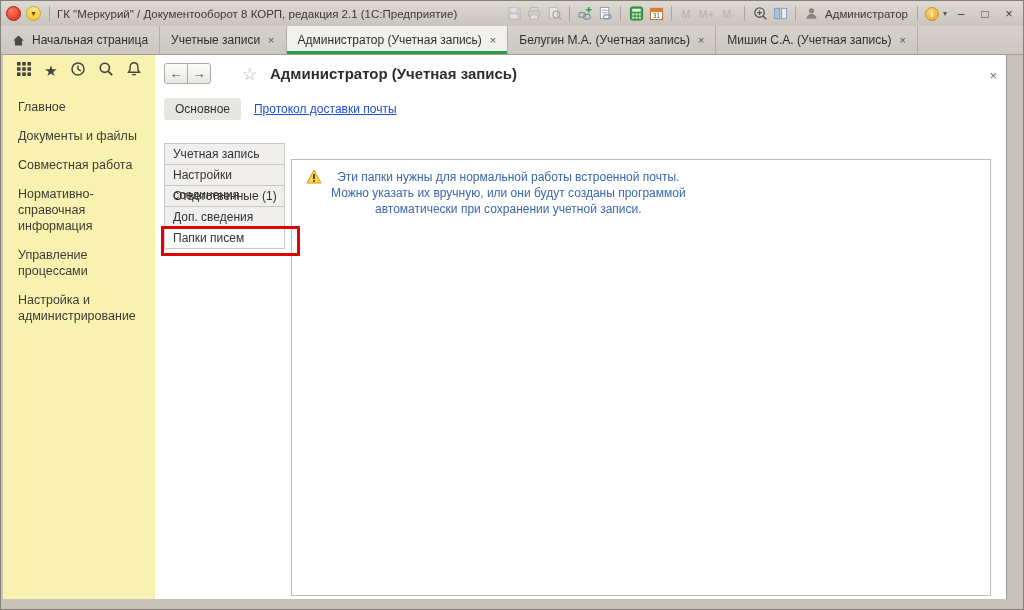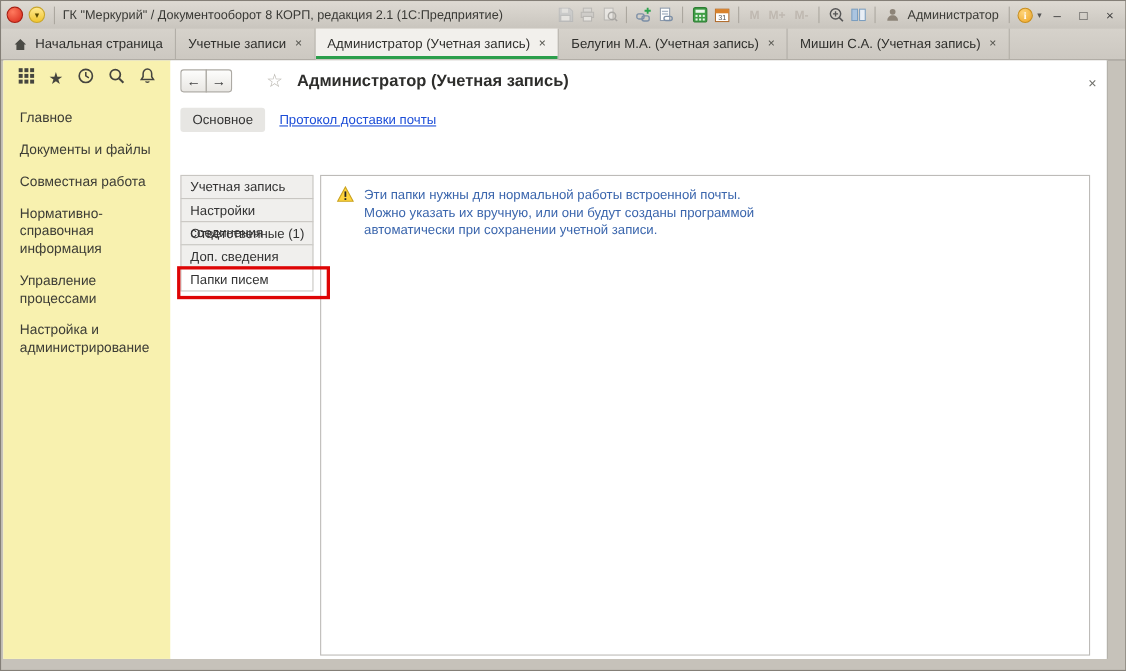--- a/index.html
+++ b/index.html
@@ -55,28 +55,28 @@
   .chip { background:#e7e6e3; border-radius:3px; padding:4px 11px; font-size:12px; color:#333; }
   .nav-link { margin-left:13px; font-size:12px; color:#1d4ed8; text-decoration:underline; }
 
   .cmdbar { position:absolute; left:9px; top:74px; right:9px; display:flex; align-items:center; gap:7px; }
   .btn { height:23px; line-height:21px; padding:0 13px; border:1px solid #b2afa9; border-radius:3px;
     background:linear-gradient(#ffffff,#ebe9e6); font-size:12px; color:#333; white-space:nowrap; }
   .btn.primary { background:linear-gradient(#ffe451,#fbd103); border-color:#c2a302; font-weight:bold; color:#1d1d1d; }
   .flexsp { flex:1; }
   .btn.sq { padding:0 8px; }
 
-  .stabs { position:absolute; left:9px; top:104px; width:121px; }
+  .stabs { position:absolute; left:9px; top:88px; width:121px; }
   .stab { height:22px; line-height:20px; padding-left:8px; background:#f0efed; border:1px solid #c8c6c2;
     margin-top:-1px; font-size:12px; color:#333; }
   .stab:first-child { margin-top:0; }
   .stab.sel { background:#fff; }
   .annot { position:absolute; left:-3px; top:83px; width:139px; height:30px; border:3px solid #de0505; pointer-events:none; z-index:5; }
 
-  .panel { position:absolute; left:136px; top:104px; width:700px; height:437px; border:1px solid #bdbbb8; background:#fff; }
+  .panel { position:absolute; left:136px; top:104px; width:700px; height:437px; border:1px solid #bdbbb8; background:#fff;text-align:center; }
   .warnbox { display:flex; gap:9px; margin:9px 0 0 14px; }
   .warn-lines div { font-size:12px; color:#3b66ad; line-height:16px; }
 </style>
 </head>
 <body>
 
 <div class="window">
 
   <div class="titlebar">
     <span class="logo1c"></span>

